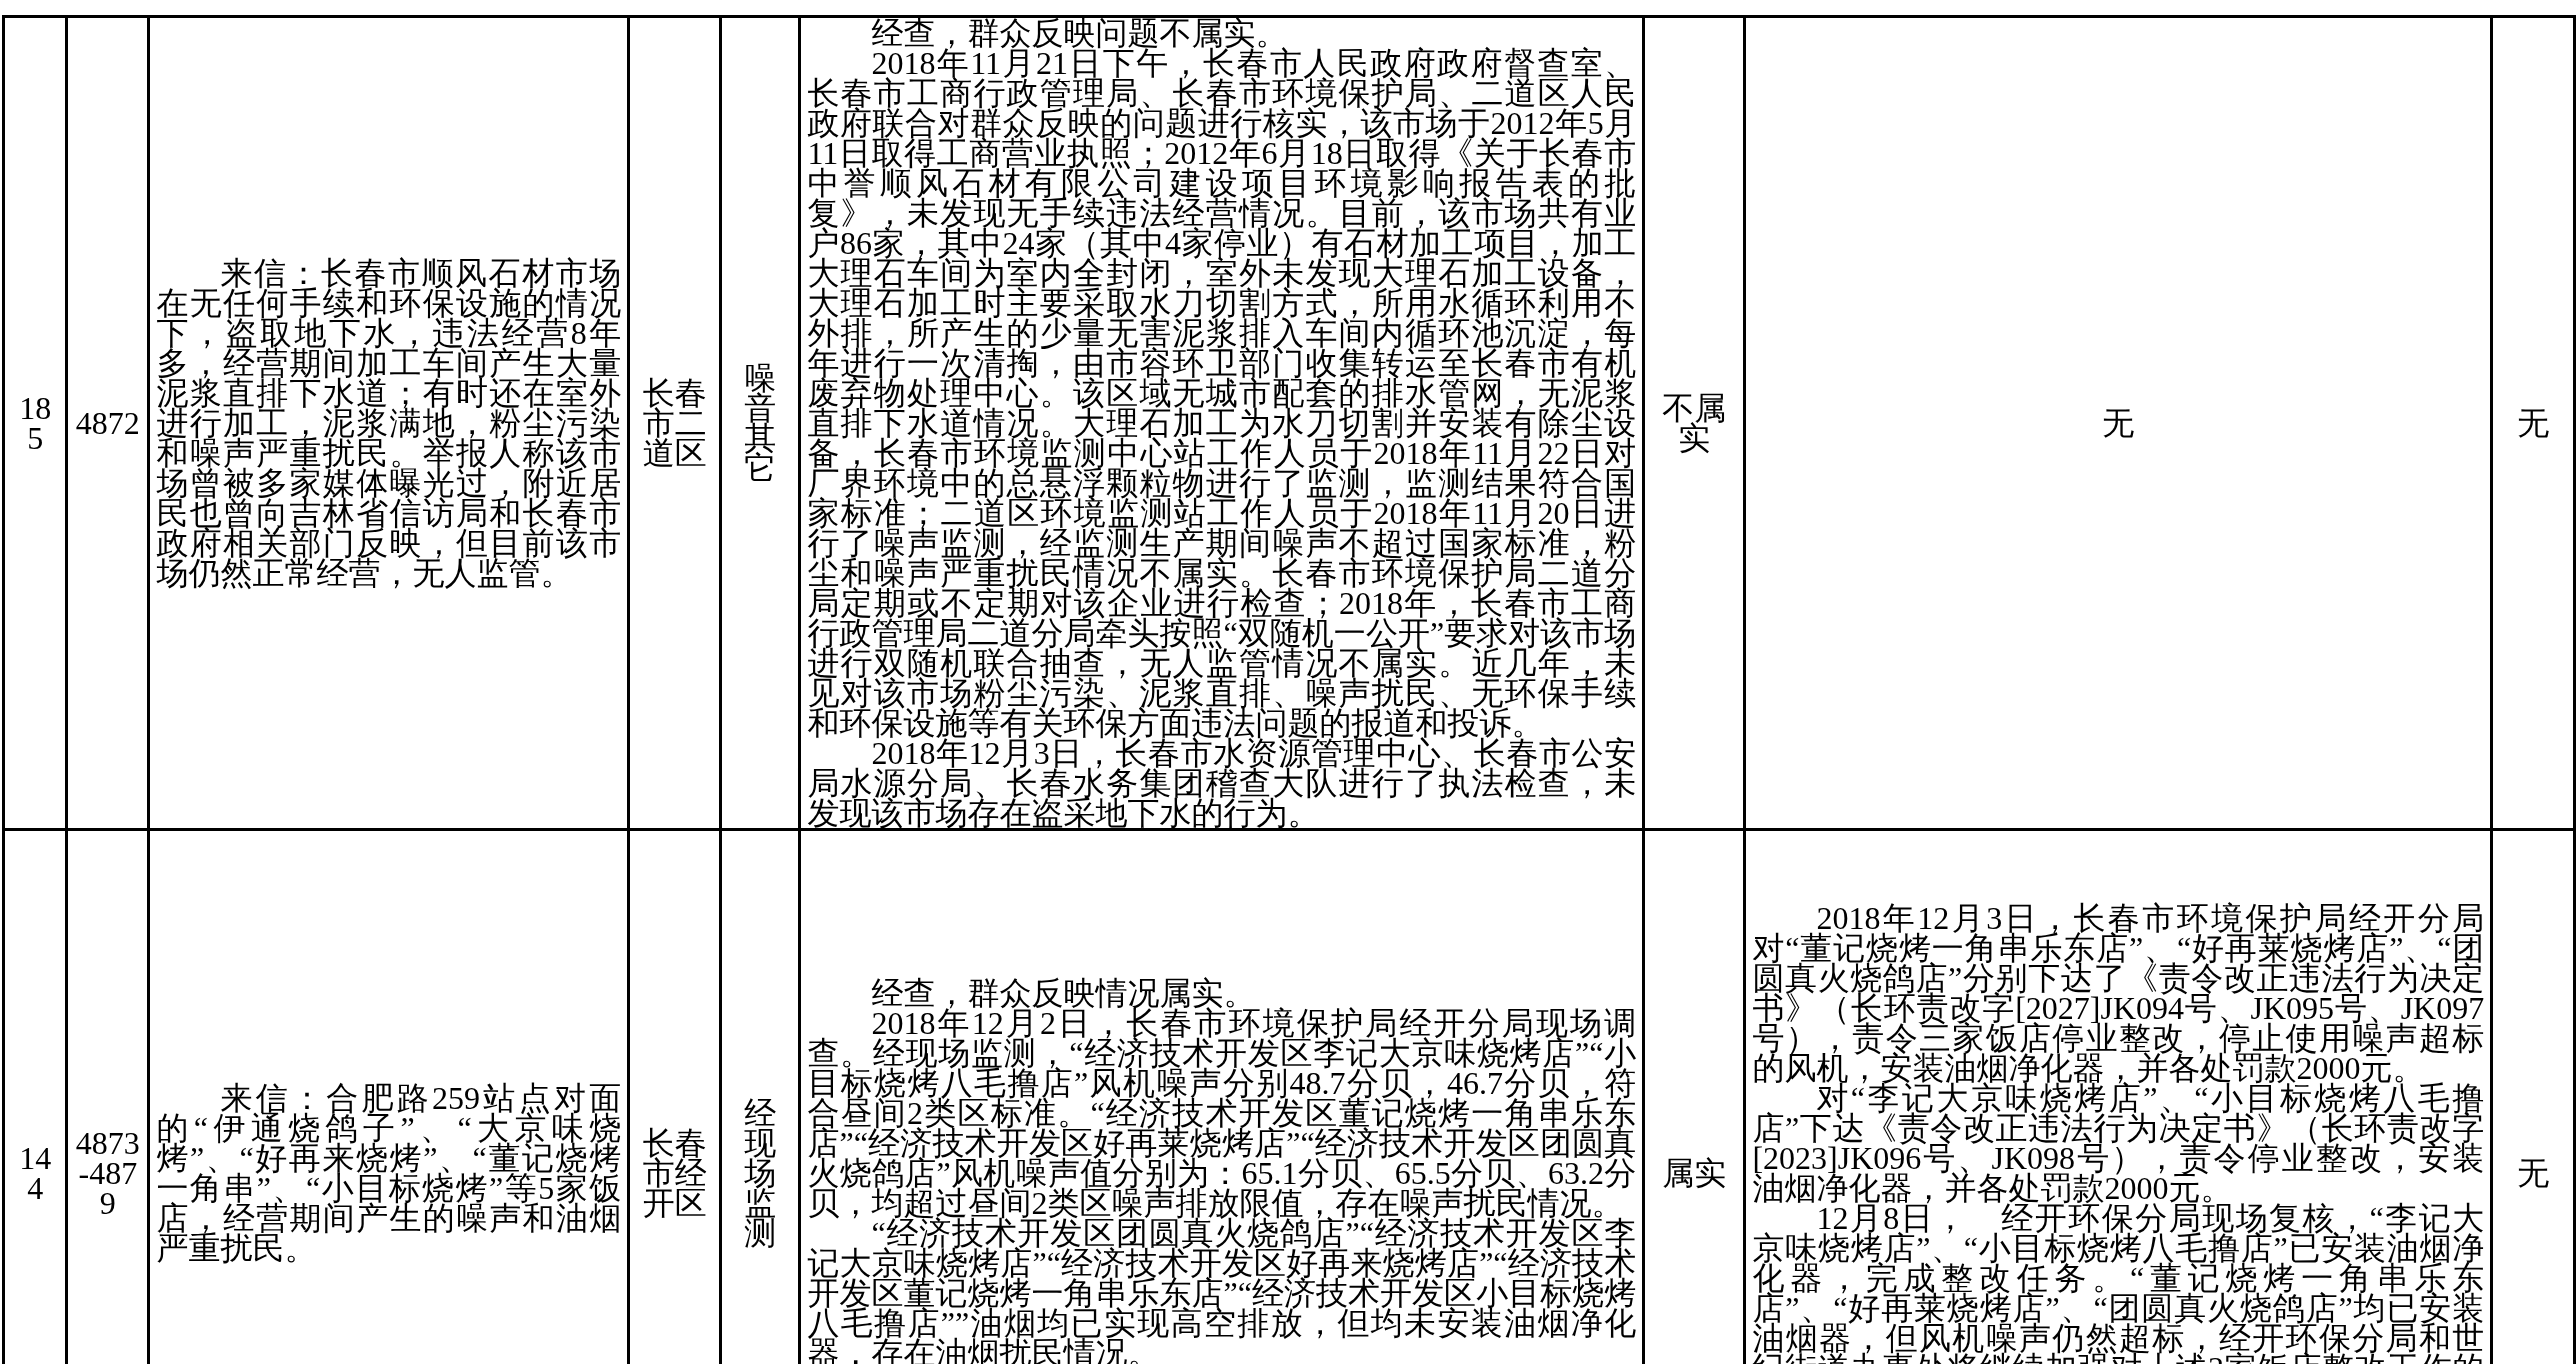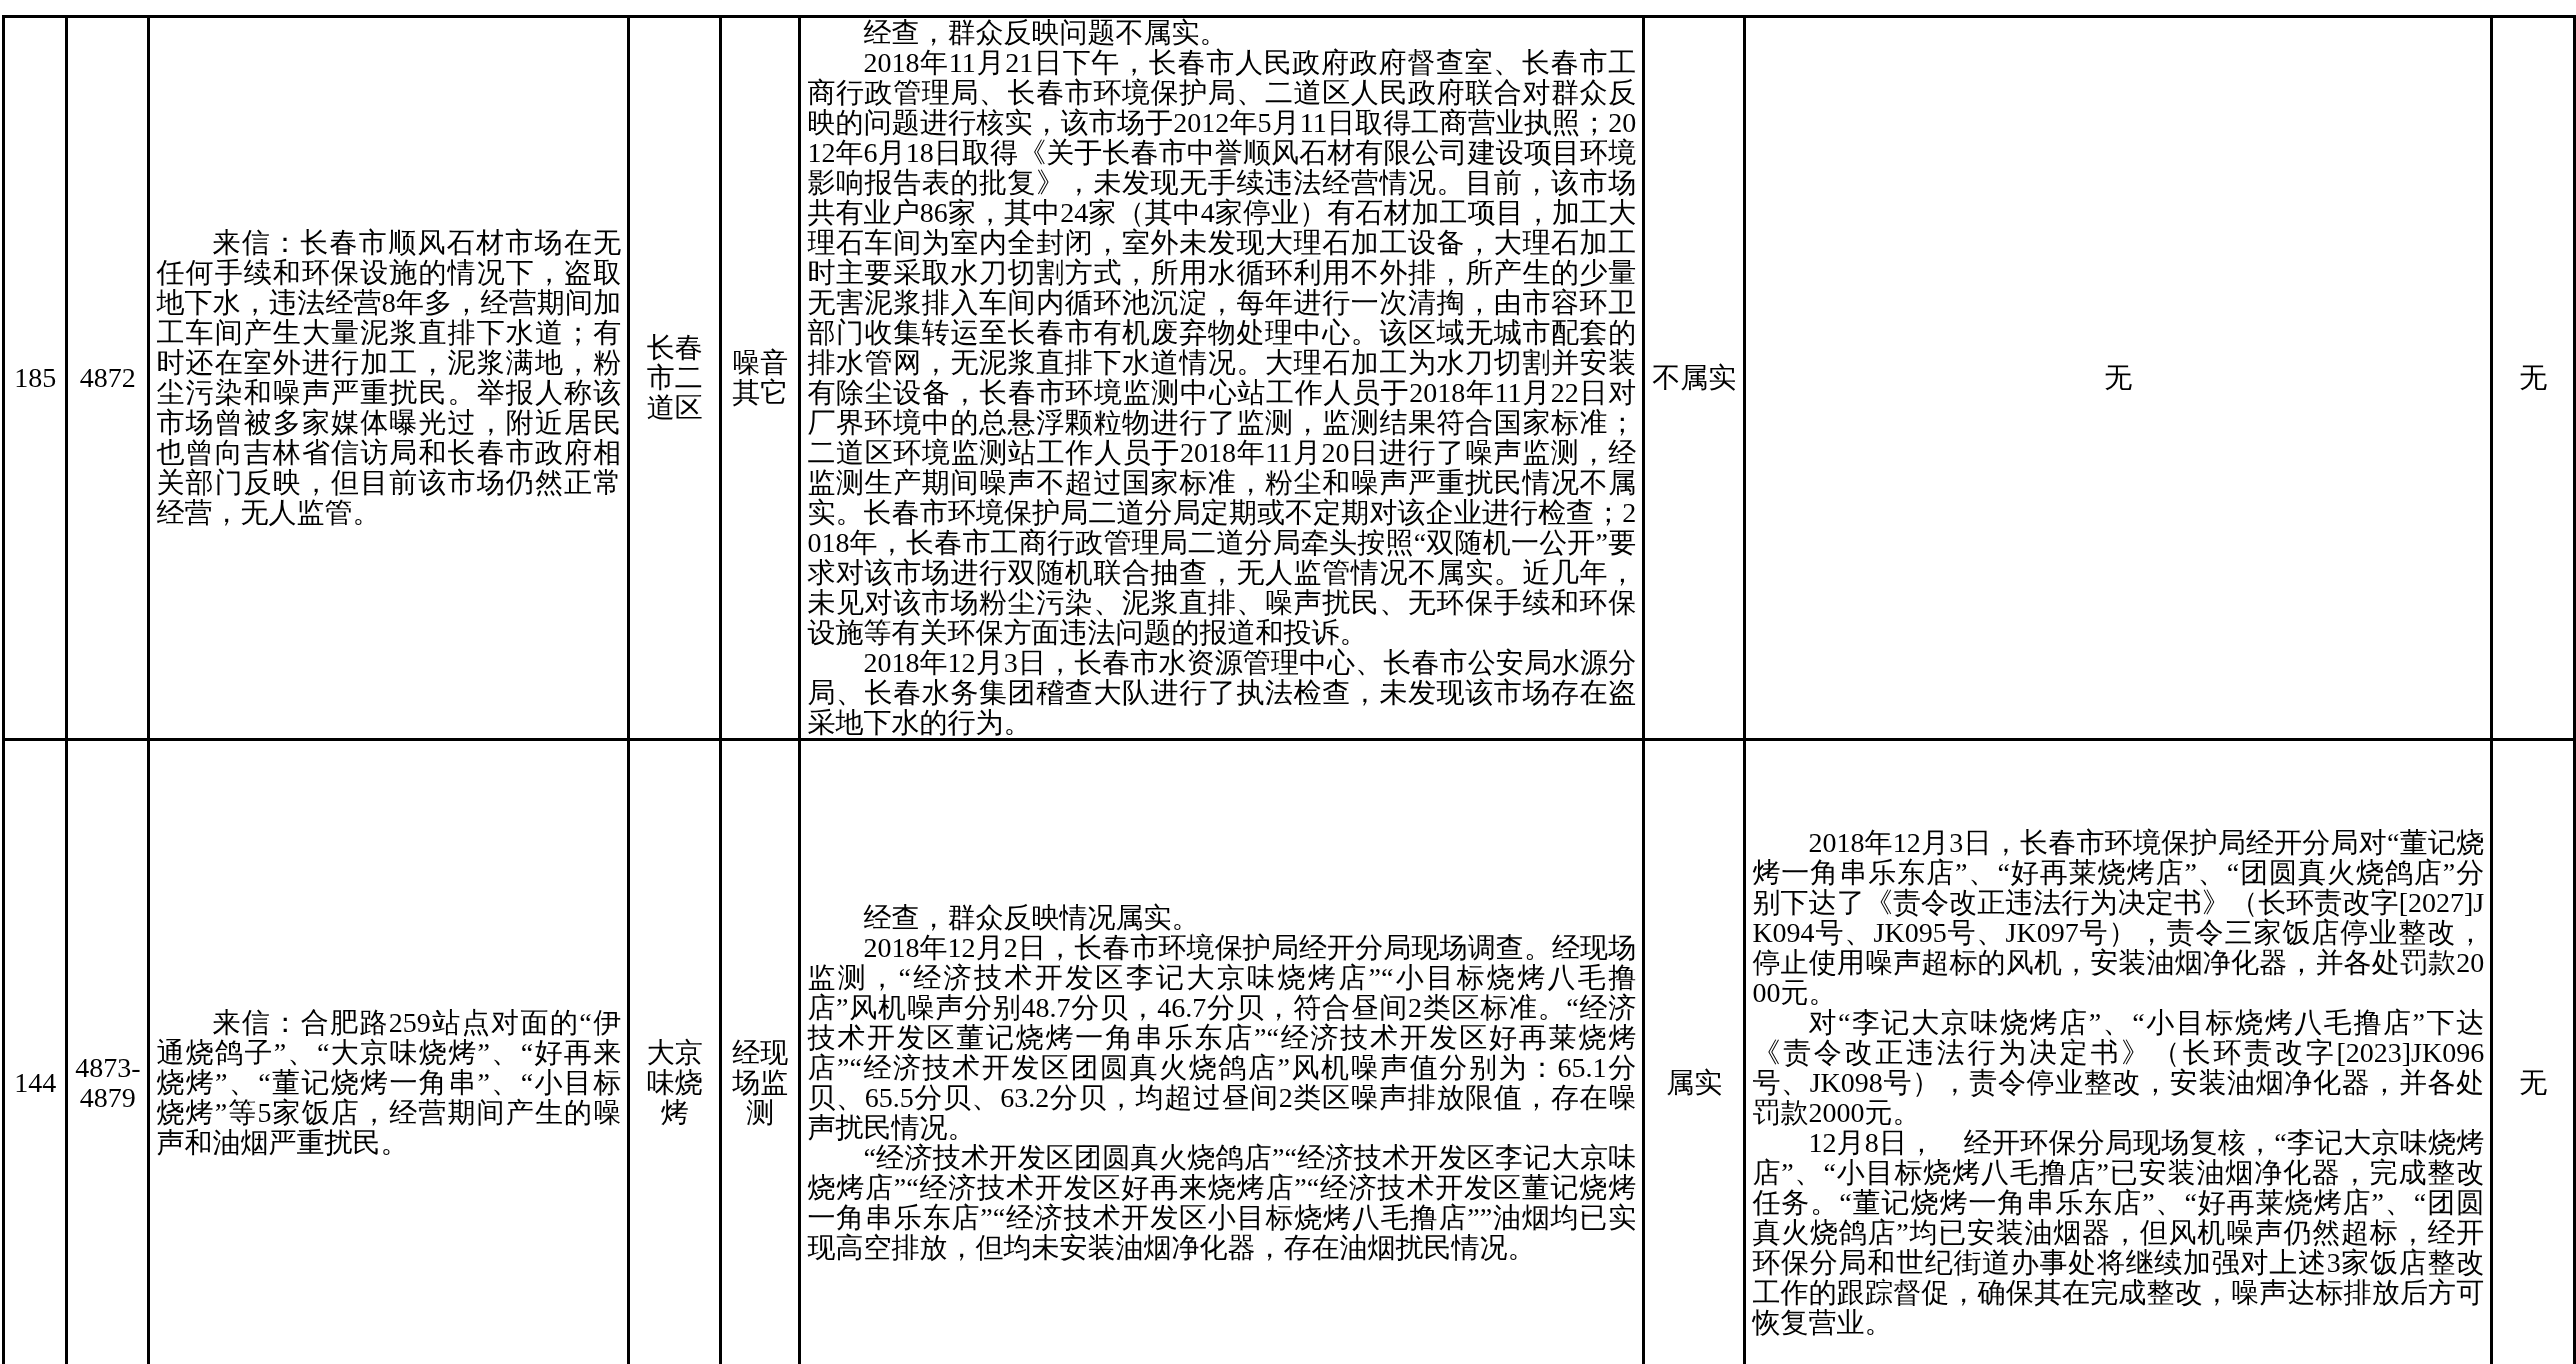--- a/index.html
+++ b/index.html
@@ -18,21 +18,21 @@
     padding: 15.3px 0 0 2.3px;
   }
   table.complaint-table {
     border-collapse: collapse;
     table-layout: fixed;
     width: 2571px;
   }
   table.complaint-table td {
     border: 3.1px solid #000000;
     vertical-align: middle;
-    font-size: 28px;
+    font-size: 32px;
     line-height: 30px;
     padding: 0 6.1px;
     overflow: hidden;
     word-break: break-all;
   }
   td.center {
     text-align: center;
     padding: 0 3.1px;
   }
   td.textcell {
@@ -84,21 +84,21 @@
         <td class="center"><span>不属实</span></td>
         <td class="center"><span>无</span></td>
         <td class="center"><span>无</span></td>
       </tr>
       <tr class="row-168">
         <td class="center"><span>144</span></td>
         <td class="center"><span>4873-4879</span></td>
         <td class="textcell">
           <p>来信：合肥路259站点对面的“伊通烧鸽子”、“大京味烧烤”、“好再来烧烤”、“董记烧烤一角串”、“小目标烧烤”等5家饭店，经营期间产生的噪声和油烟严重扰民。</p>
         </td>
-        <td class="center"><span>大京味烧烤</span></td>
+        <td class="center"><span>长春市经开区</span></td>
         <td class="center"><span>经现场监测</span></td>
         <td class="textcell investigation-cell">
           <p>经查，群众反映情况属实。</p>
           <p>2018年12月2日，长春市环境保护局经开分局现场调查。经现场监测，“经济技术开发区李记大京味烧烤店”“小目标烧烤八毛撸店”风机噪声分别48.7分贝，46.7分贝，符合昼间2类区标准。“经济技术开发区董记烧烤一角串乐东店”“经济技术开发区好再莱烧烤店”“经济技术开发区团圆真火烧鸽店”风机噪声值分别为：65.1分贝、65.5分贝、63.2分贝，均超过昼间2类区噪声排放限值，存在噪声扰民情况。</p>
           <p>“经济技术开发区团圆真火烧鸽店”“经济技术开发区李记大京味烧烤店”“经济技术开发区好再来烧烤店”“经济技术开发区董记烧烤一角串乐东店”“经济技术开发区小目标烧烤八毛撸店””油烟均已实现高空排放，但均未安装油烟净化器，存在油烟扰民情况。</p>
         </td>
         <td class="center"><span>属实</span></td>
         <td class="textcell handling-cell valign-bottom">
           <p>2018年12月3日，长春市环境保护局经开分局对“董记烧烤一角串乐东店”、“好再莱烧烤店”、“团圆真火烧鸽店”分别下达了《责令改正违法行为决定书》（长环责改字[2027]JK094号、JK095号、JK097号），责令三家饭店停业整改，停止使用噪声超标的风机，安装油烟净化器，并各处罚款2000元。</p>
           <p>对“李记大京味烧烤店”、“小目标烧烤八毛撸店”下达《责令改正违法行为决定书》（长环责改字[2023]JK096号、JK098号），责令停业整改，安装油烟净化器，并各处罚款2000元。</p>

